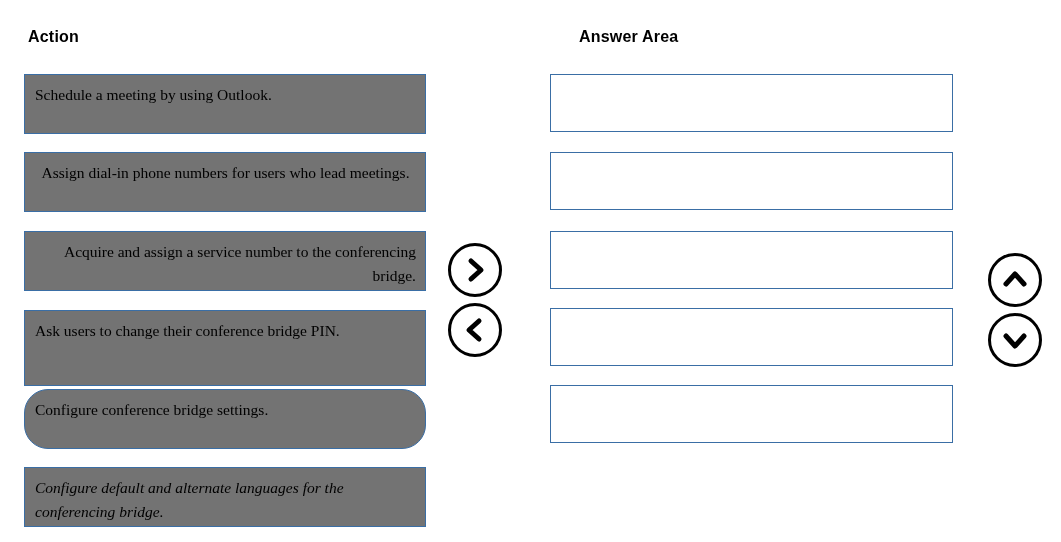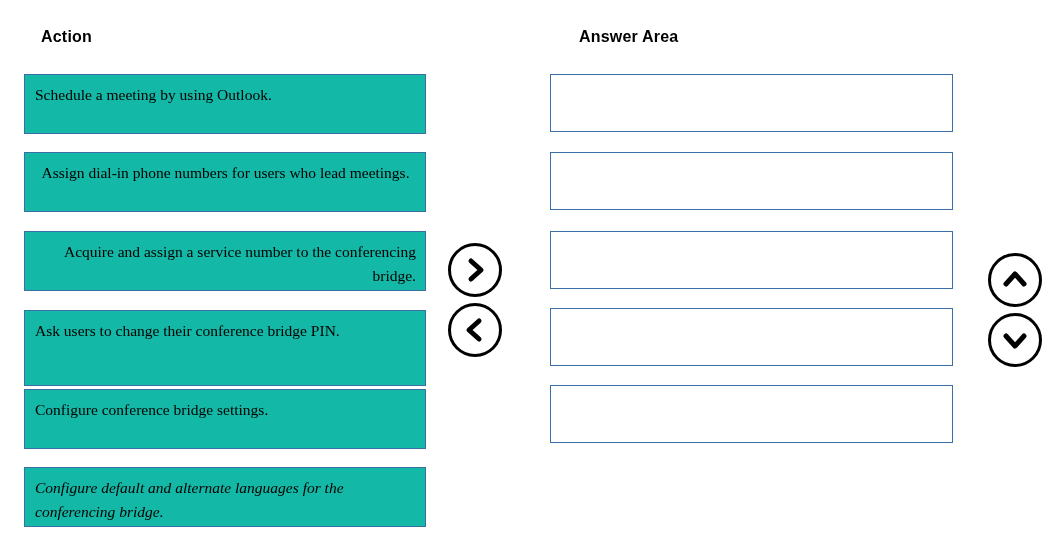--- a/index.html
+++ b/index.html
@@ -20,30 +20,30 @@
     height: 542px;
   }
   .col-heading {
     position: absolute;
     font-family: "Liberation Sans", sans-serif;
     font-size: 16px;
     font-weight: bold;
     color: #000000;
     letter-spacing: 0.2px;
   }
-  #action-heading { left: 41px; top: 28px; }
+  #action-heading { left: 28px; top: 28px; }
   #answer-heading { left: 579px; top: 28px; }
 
   .action-box {
     position: absolute;
     left: 24px;
     width: 402px;
     box-sizing: border-box;
     border: 1px solid #3a6ea5;
-    background: #14b8a6;
+    background: #737373;
     font-family: "Liberation Serif", serif;
     font-size: 15.5px;
     color: #000000;
     line-height: 1.55;
     padding: 8px 9px 8px 10px;
   }
   .answer-box {
     position: absolute;
     left: 550px;
     width: 403px;
@@ -83,21 +83,21 @@
   <div class="col-heading" id="answer-heading">Answer Area</div>
 
   <div class="action-box" style="top:74px; height:60px;">Schedule a meeting by using Outlook.</div>
 
   <div class="action-box" style="top:152px; height:60px;text-align:center;">Assign dial-in phone numbers for users who lead meetings.</div>
 
   <div class="action-box" style="top:231px; height:60px;text-align:right;">Acquire and assign a service number to the conferencing bridge.</div>
 
   <div class="action-box" style="top:310px; height:76px;">Ask users to change their conference bridge PIN.</div>
 
-  <div class="action-box" style="top:389px; height:60px;">Configure conference bridge settings.</div>
+  <div class="action-box" style="top:389px; height:60px;border-radius:24px;">Configure conference bridge settings.</div>
 
   <div class="action-box" style="top:467px; height:60px;font-style:italic;">Configure default and alternate languages for the conferencing bridge.</div>
 
   <div class="answer-box" style="top:74px;"></div>
 
   <div class="answer-box" style="top:152px;"></div>
 
   <div class="answer-box" style="top:231px;"></div>
 
   <div class="answer-box" style="top:308px;"></div>

